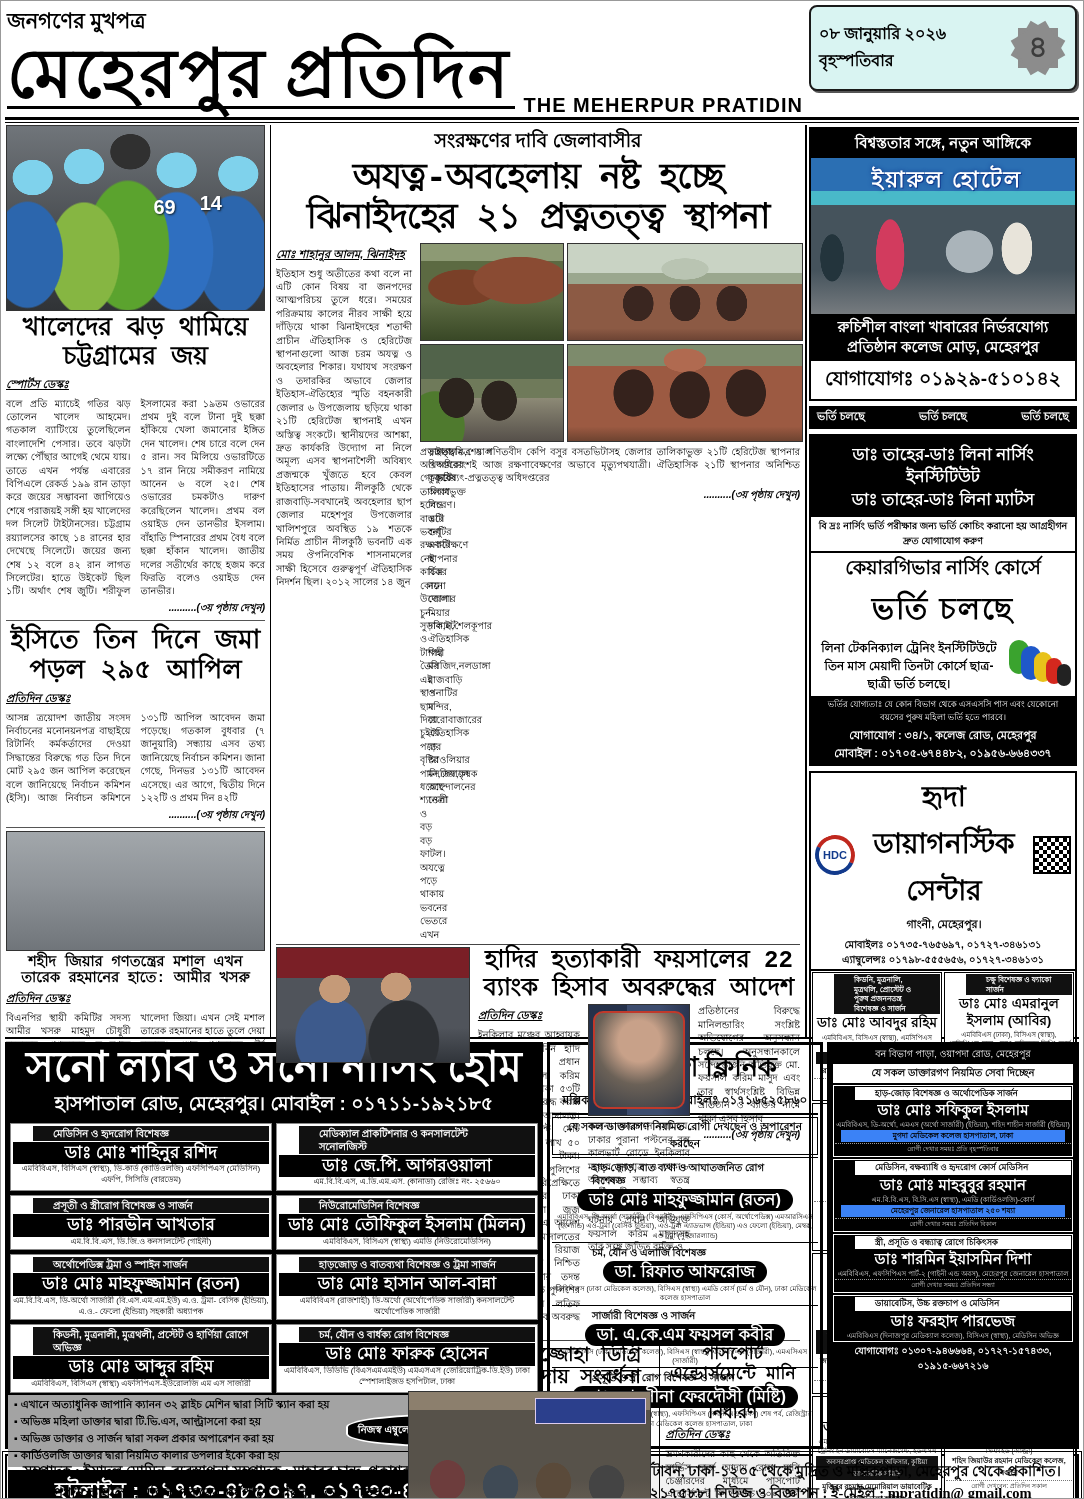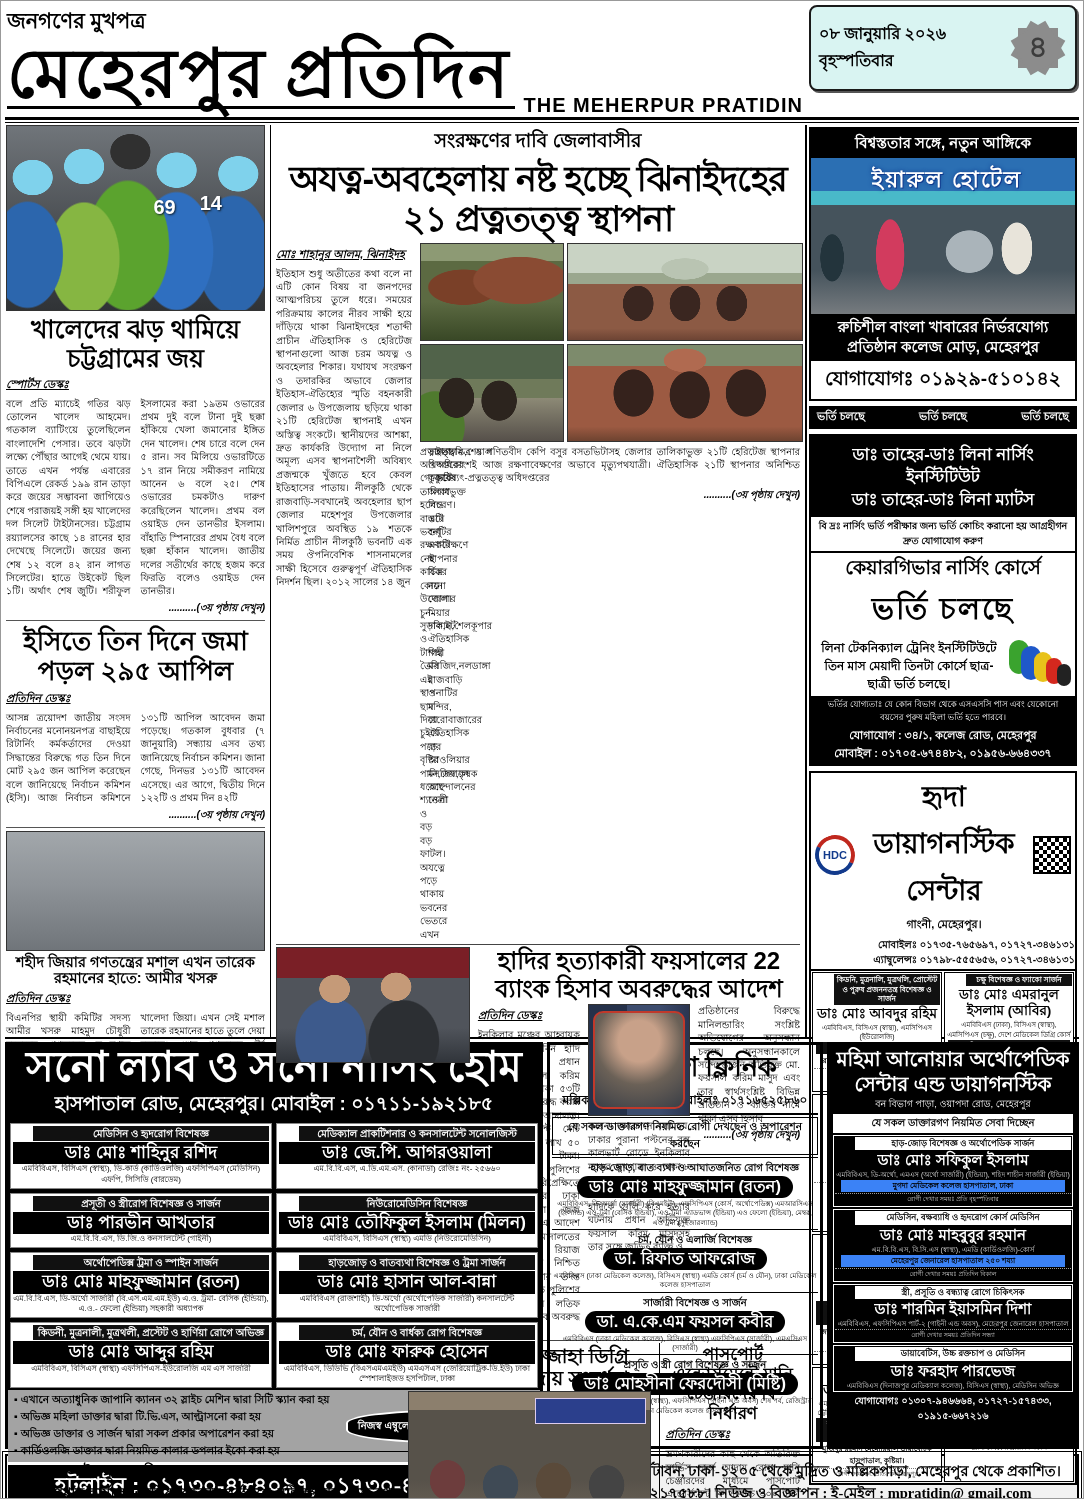--- a/index.html
+++ b/index.html
@@ -31,21 +31,21 @@
   .mainrow { display:flex; height:912px; }
   .leftcol { width:266px; padding:0 5px 0 1px; border-right:1px solid #000; }
   .centercol { flex:1; padding:0 5px; min-width:0; }
   .rightcol { width:274px; border-left:2px solid #000; padding:2px 2px; display:flex; flex-direction:column; gap:5px; }
 
   .photo { position:relative; overflow:hidden; border:1px solid #333; background:#888; }
   .byline { font-weight:900; text-decoration:underline; font-size:11px; margin:3px 0 2px;font-style:italic; }
   .body { font-size:9.6px; line-height:1.4; text-align:justify; }
   .cols2 { columns:2; column-gap:10px; }
   .more { font-size:10px; font-weight:800; font-style:italic; text-align:right; margin:2px 0 3px; }
-  .hl { font-weight:900; line-height:1.15; font-family:Liberation Sans, sans-serif; }
+  .hl { font-weight:900; line-height:1.15; font-family:Liberation Mono, monospace; }
   .sep { border-top:1px solid #555; margin:3px 0; }
 
   .p-cric { height:186px; background:linear-gradient(180deg,#70757a 0%,#4a4e52 55%,#303336 100%);}
   .p-cric::before{content:"";position:absolute;inset:0;background:
      radial-gradient(34px 30px at 10% 28%,#7fd2ec 0 58%,transparent 60%),
      radial-gradient(60px 90px at 8% 70%,#2c66ad 0 58%,transparent 60%),
      radial-gradient(34px 30px at 30% 22%,#7fd2ec 0 58%,transparent 60%),
      radial-gradient(60px 95px at 30% 72%,#86b642 0 58%,transparent 60%),
      radial-gradient(70px 110px at 47% 65%,#5ba32e 0 58%,transparent 60%),
      radial-gradient(34px 30px at 48% 14%,#303030 0 58%,transparent 60%),
@@ -151,24 +151,24 @@
   .hdahead { display:flex; align-items:center; gap:5px; padding:2px 4px; }
   .hdalogo { width:40px; height:40px; border-radius:50%; border:4px solid; border-color:#c0281e #c0281e #123a8c #123a8c;
              display:flex;align-items:center;justify-content:center; font-size:11px; font-weight:900; color:#123a8c; flex:0 0 auto; transform:rotate(-20deg);}
   .hdalogo span{transform:rotate(20deg);}
   .hdaname { flex:1; text-align:center; }
   .hdaname .n1 { font-size:28px; font-weight:900; }
   .hdaname .n2 { font-size:11px; font-weight:700; }
   .qr { width:38px; height:38px; flex:0 0 auto; border:2px solid #000;
         background:conic-gradient(#000 90deg,#fff 90deg 180deg,#000 180deg 270deg,#fff 270deg);
         background-size:8px 8px; }
-  .hdacontact { text-align:right; font-size:10px; font-weight:800; line-height:1.5; border-bottom:2px solid #000; padding-bottom:2px;}
+  .hdacontact { text-align:center; font-size:10px; font-weight:800; line-height:1.5; border-bottom:2px solid #000; padding-bottom:2px;}
   .doclist { display:flex; flex-wrap:wrap; }
   .doclist .doccard { flex:0 0 calc(50% - 2px); margin:1px; border:1px solid #000; padding:1px; background:#fff;}
-  .docspec { background:#111; color:#fff; font-size:7.3px; font-weight:700; text-align:center; padding:1px 2px; line-height:1.3;margin-left:20px;}
+  .docspec { background:#111; color:#fff; font-size:7.3px; font-weight:700; text-align:left; padding:1px 20px; line-height:1.3;margin-left:20px;}
   .docname { font-size:13.5px; font-weight:900; text-align:center; line-height:1.2; padding:1px 0;}
   .docdeg { font-size:6.8px; text-align:center; line-height:1.35; }
   .docbadge { background:#111; color:#fff; font-size:6.6px; text-align:center; margin:1px 2px; padding:0 1px;}
   .docorg { font-size:7.2px; font-weight:800; text-align:center; }
   .doctime { font-size:6.3px; text-align:center; border-top:1px dotted #777; margin-top:1px; color:#222;}
 
   
   .adsrow { display:flex; gap:4px; height:412px; border-top:2px solid #000; padding-top:3px; }
   .sono { width:538px; flex:0 0 auto; background:#000; color:#fff; border:3px solid #000; display:flex; flex-direction:column;}
   .sonotitle { font-size:42px; font-weight:900; text-align:center; line-height:1.05; font-family:"Liberation Serif",serif;}
@@ -578,21 +578,20 @@
 
           <div class="doccard">
             <div class="docspec">প্রসূতি ও স্ত্রী রোগ বিশেষজ্ঞ ও সার্জন</div>
             <div class="docname">ডাঃ মোহসীনা ফেরদৌসী (মিষ্টি)</div>
             <div class="docdeg">এমবিবিএস (ভিডেবিউ), বিসিএস (স্বাস্থ্য), এফসিপিএস (গাইনী এন্ড অবস) শেষ পর্ব, রেজিস্ট্রার (সার্ভে), ঢাকা মেডিকেল কলেজ হাসপাতাল, ঢাকা</div>
           </div>
         </div>
     </div>
 
     <div class="mohima">
-      <div class="mohimatitle">মহিমা আনোয়ার অর্থোপেডিক সেন্টার এন্ড ডায়াগনস্টিক</div>
       <div class="mohimaaddr">বন বিভাগ পাড়া, ওয়াপদা রোড, মেহেরপুর</div>
       <div class="mohimanote">যে সকল ডাক্তারগণ নিয়মিত সেবা দিচ্ছেন</div>
       <div>
 
           <div class="doccard">
             <div class="docspec">হাড়-জোড় বিশেষজ্ঞ ও অর্থোপেডিক সার্জন</div>
             <div class="docname">ডাঃ মোঃ সফিকুল ইসলাম</div>
             <div class="docdeg">এমবিবিএস, ডি-অর্থো, এমএস (অর্থো সার্জারী) (ইন্ডিয়া), শহিদ শাহীন সার্জারী (ইন্ডিয়া)</div>
             <div class="docorg">মুগদা মেডিকেল কলেজ হাসপাতাল, ঢাকা</div>
             <div class="doctime">রোগী দেখার সময়ঃ প্রতি বৃহস্পতিবার</div>

